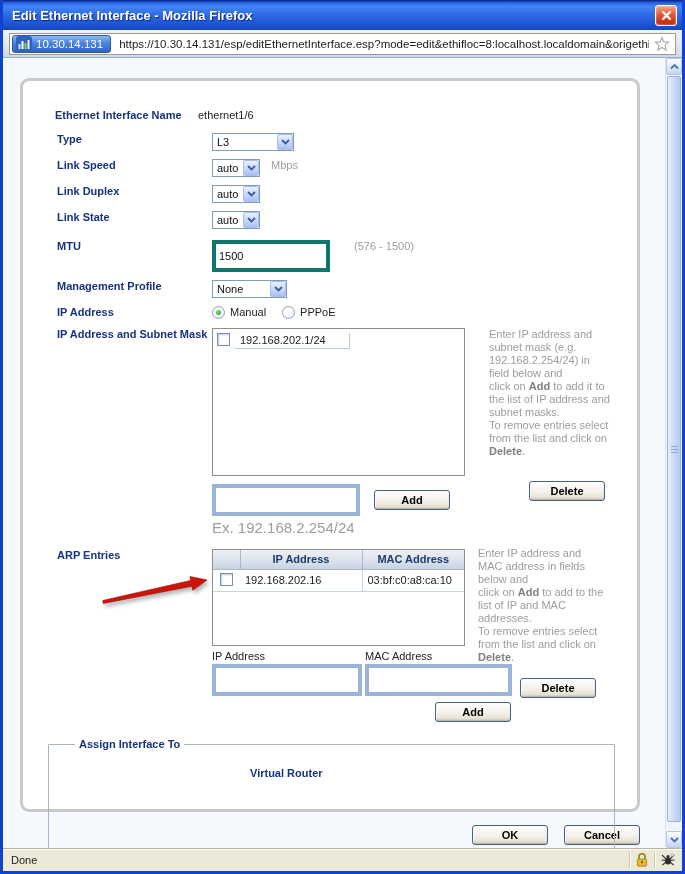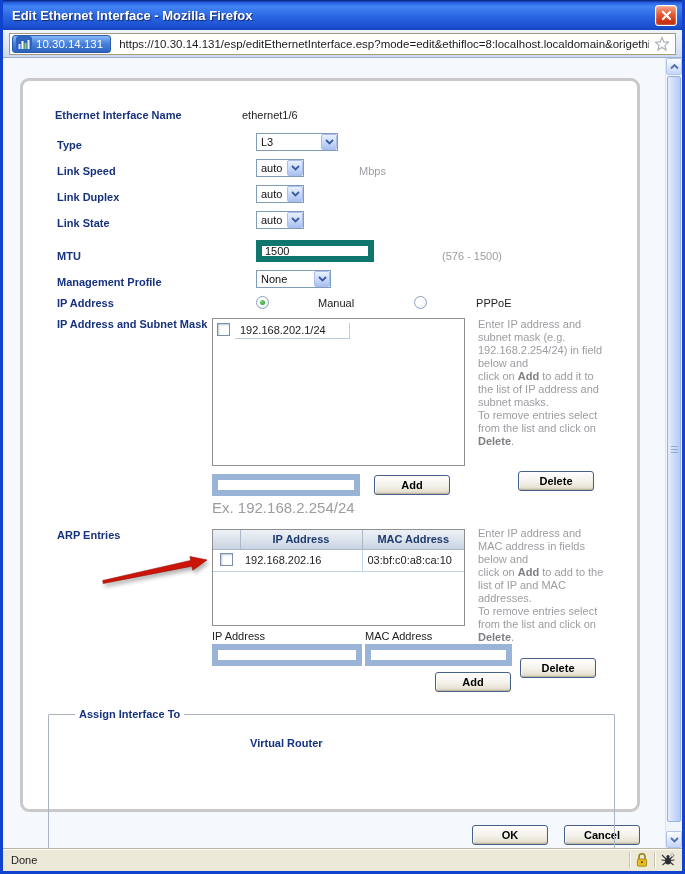--- a/index.html
+++ b/index.html
@@ -73,39 +73,39 @@
   }
   .grip { display:block; width:7px; height:1px; background:#8fa8da; box-shadow:0 3px 0 #8fa8da, 0 -3px 0 #8fa8da; }
 
   
   .panel {
     margin:20px 25px 0 17px; height:734px;
     background:#fff; border:3px solid #c9c9c9; border-radius:9px;
     padding:28px 26px 0 32px; position:relative;
   }
 
-  .row { display:flex; align-items:flex-end; margin-bottom:8px;gap:44px; }
+  .row { display:flex; align-items:flex-start; margin-bottom:8px; }
   .lbl { width:157px; flex:0 0 157px; color:#17327e; font-weight:bold; font-size:11px; }
   .val { font-size:11px; color:#222; }
   .gray { color:#9b9da1; font-size:11px; }
 
   
   .combo {
     display:inline-flex; align-items:center; height:18px; background:#fff;
     border:1px solid #7f9db9; cursor:pointer;
   }
   .combo-val { flex:1; padding:0 4px; font-size:11px; color:#111; white-space:nowrap; overflow:hidden; }
   .combo-btn {
     width:16px; height:16px; margin-right:0; border:1px solid #aabdec; border-radius:2px;
     background:linear-gradient(180deg,#e9f0fd 0%,#cadafa 50%,#a9c0f0 100%);
     display:flex; align-items:center; justify-content:center; flex:0 0 16px;
   }
 
   .ti {
-    height:22px; border:6px solid #0f766e; font-size:11px; padding:0 3px;
+    height:32px; border:4px solid #0f766e; font-size:11px; padding:0 3px;
     font-family:"Liberation Sans",sans-serif; color:#111;
   }
 
   
   .xp-radio {
     width:13px; height:13px; border-radius:50%; border:1px solid #8da2bd;
     background:radial-gradient(circle at 35% 30%,#ffffff 40%,#dde4ee 100%);
     display:inline-block; position:relative; cursor:pointer; flex:0 0 13px;
   }
   .xp-radio.checked::after {
@@ -131,21 +131,21 @@
   }
 
   
   .section { display:flex; align-items:flex-start; }
   .list-box { width:253px; height:148px; border:1px solid #8e8e8e; background:#fff; padding:3px 2px; }
   .list-item { display:flex; align-items:flex-start; gap:5px; padding:1px 2px; }
   .cell-ip {
     font-size:11px; color:#222; padding:1px 5px 2px 5px; min-width:115px;
     border-right:1px solid #b9cde2; border-bottom:1px solid #b9cde2;
   }
-  .help-col { width:126px; margin-left:13px; }
+  .help-col { width:126px; margin-left:24px; }
   .help { color:#9b9da1; font-size:11px; line-height:1.18; white-space:pre-line; }
   .help b { color:#7d7f83; }
 
   .addrow { display:flex; align-items:center; margin-top:8px; gap:14px; }
   .ex { margin-top:3px; font-size:15px; color:#9b9da1; }
 
   
   .arp-wrap { position:relative; width:300px; }
   .arp-box { width:253px; height:97px; border:1px solid #8e8e8e; background:#fff; overflow:hidden; }
   table.arp { border-collapse:collapse; width:100%; table-layout:fixed; }

